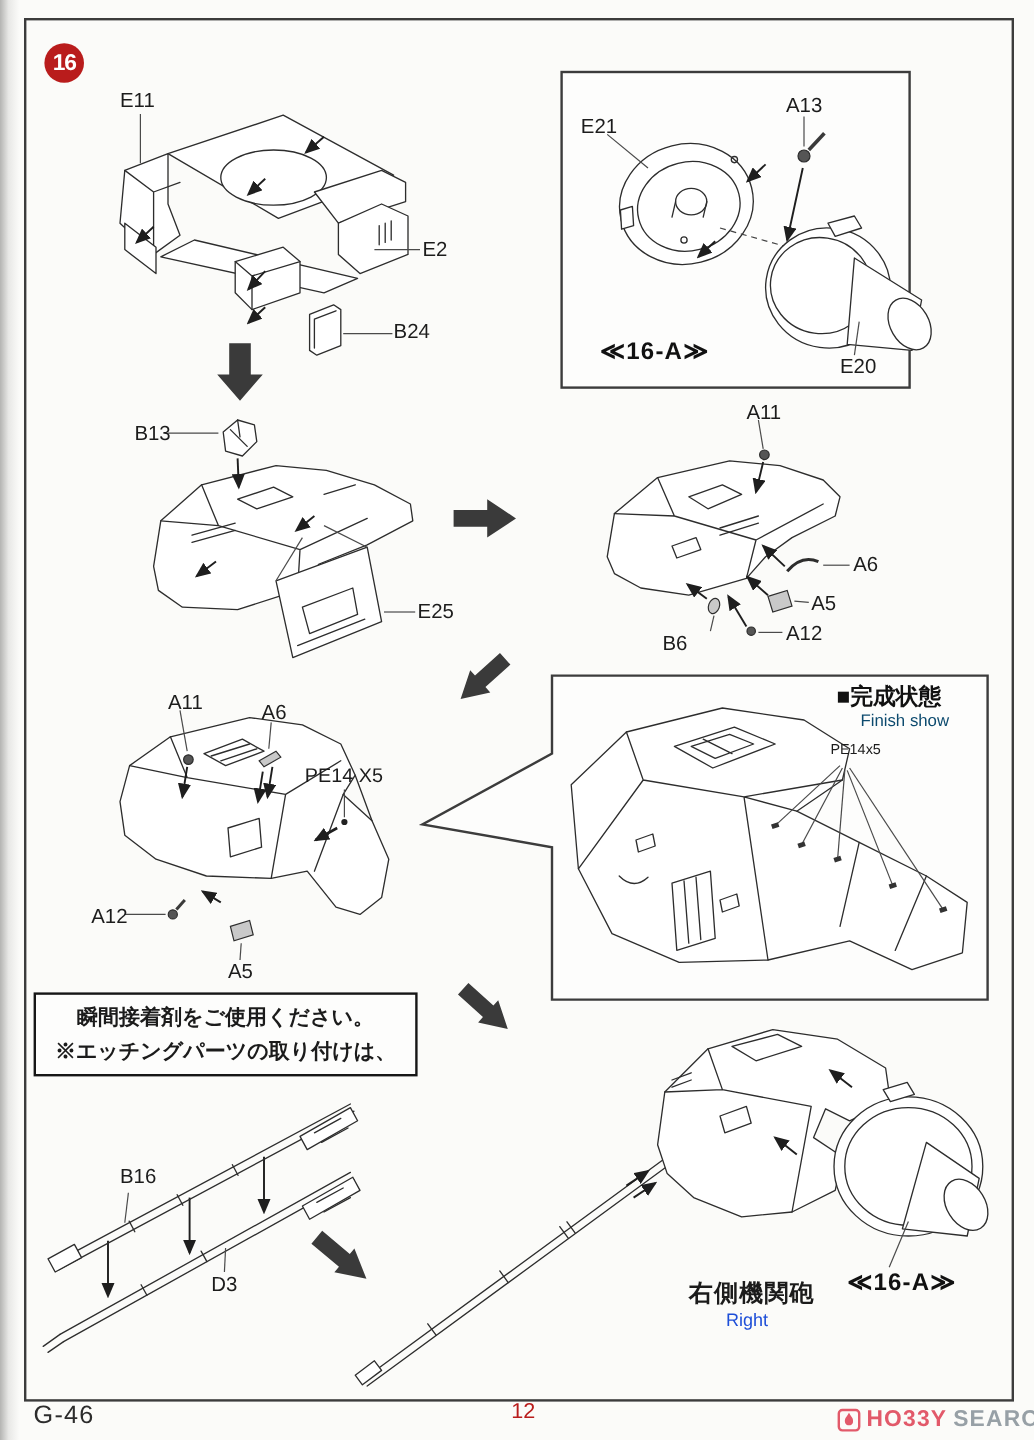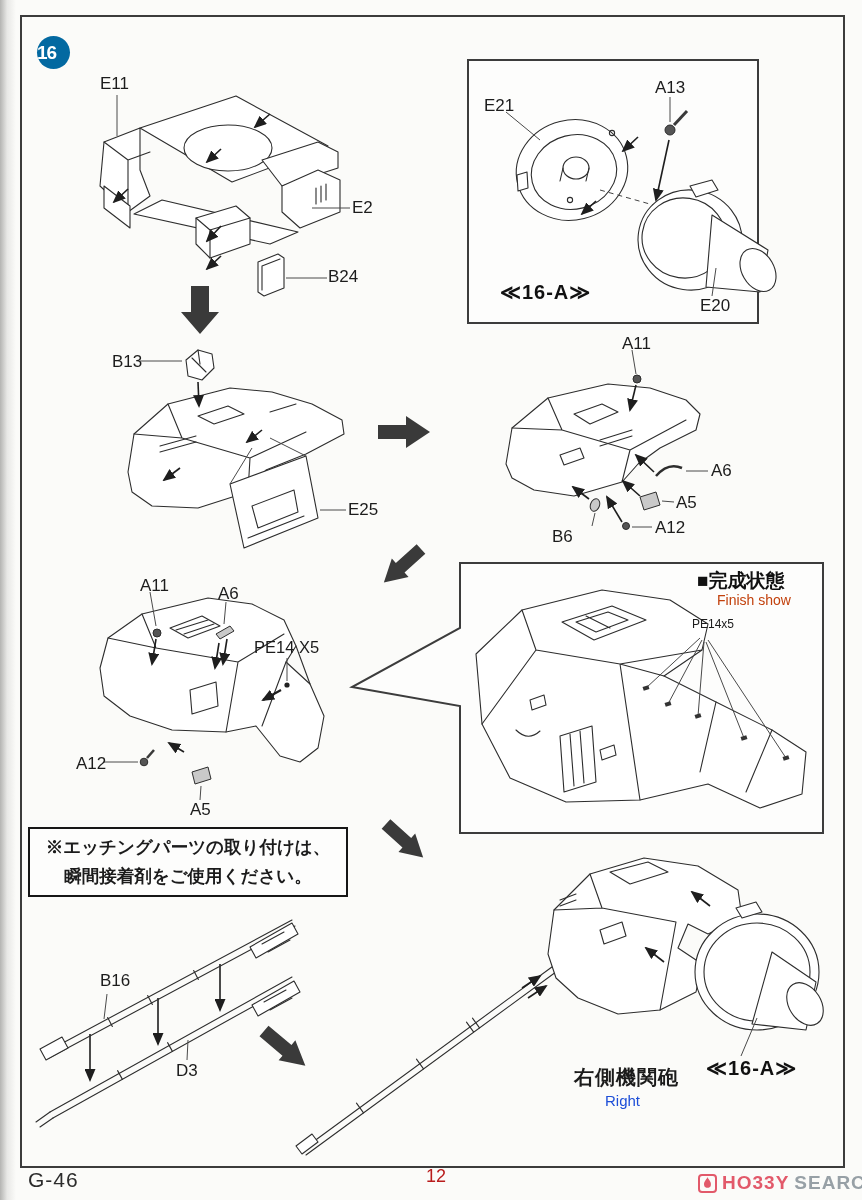--- a/index.html
+++ b/index.html
@@ -3,26 +3,26 @@
 <meta charset="utf-8">
 <style>
   html,body{margin:0;padding:0;background:#d8d8d6;}
   #sheet{position:relative;width:862px;height:1200px;background:#fbfbf9;overflow:hidden;
          font-family:"Liberation Sans",sans-serif;color:#1b1b1b;}
   #scan-edge{position:absolute;left:0;top:0;width:16px;height:1200px;
              background:linear-gradient(to right,#b4b4b2,#e8e8e6 45%,#fbfbf9);}
   #page-border{position:absolute;left:20px;top:15px;width:821px;height:1149px;
                border:2px solid #3c3c3c;}
   #step-badge{position:absolute;left:37px;top:36px;width:33px;height:33px;border-radius:50%;
-              background:#0369a1;color:#fff;font-size:19px;font-weight:bold;text-align:left;
+              background:#b91c1c;color:#fff;font-size:19px;font-weight:bold;text-align:center;
               line-height:33px;letter-spacing:-1px;}
   .lbl{position:absolute;font-size:17px;color:#1c1c1c;white-space:nowrap;}
   .cap{position:absolute;font-weight:bold;font-size:20px;letter-spacing:1px;white-space:nowrap;color:#111;}
   #finish-title{position:absolute;left:697px;top:568px;font-size:19px;font-weight:bold;color:#111;white-space:nowrap;}
-  #finish-sub{position:absolute;left:717px;top:592px;font-size:14px;color:#c2410c;white-space:nowrap;}
+  #finish-sub{position:absolute;left:717px;top:592px;font-size:14px;color:#0c4a6e;white-space:nowrap;}
   #jp-caption{position:absolute;left:574px;top:1064px;font-size:20px;font-weight:bold;letter-spacing:1px;}
   #jp-caption-en{position:absolute;left:605px;top:1092px;font-size:15px;color:#1d4ed8;}
   #note-box{position:absolute;left:28px;top:827px;width:316px;height:62px;border:2.5px solid #161616;
             background:#fdfdfc;text-align:center;font-weight:bold;font-size:17.5px;line-height:29px;
             padding-top:4px;}
   #footer-code{position:absolute;left:28px;top:1168px;font-size:21px;color:#2c2c2c;letter-spacing:1px;}
   #footer-page{position:absolute;left:426px;top:1166px;font-size:18px;color:#b91c1c;}
   #watermark{position:absolute;left:698px;top:1172px;display:flex;align-items:center;gap:5px;}
   #wm-icon{width:15px;height:15px;border:2.5px solid #e2596a;border-radius:4px;display:flex;
            align-items:center;justify-content:center;}
@@ -297,22 +297,22 @@
   <div class="lbl" style="left:218px;top:584px;">A6</div>
   <div class="lbl" style="left:254px;top:638px;font-size:16.5px;">PE14 X5</div>
   <div class="lbl" style="left:76px;top:754px;">A12</div>
   <div class="lbl" style="left:190px;top:800px;">A5</div>
 
   <div id="finish-title">■完成状態</div>
   <div id="finish-sub">Finish show</div>
   <div class="lbl" style="left:692px;top:617px;font-size:12px;">PE14x5</div>
 
   <div id="note-box">
+    <div>瞬間接着剤をご使用ください。</div>
     <div>※エッチングパーツの取り付けは、</div>
-    <div>瞬間接着剤をご使用ください。</div>
   </div>
 
   <div class="lbl" style="left:100px;top:971px;">B16</div>
   <div class="lbl" style="left:176px;top:1061px;">D3</div>
 
   <div id="jp-caption">右側機関砲</div>
   <div id="jp-caption-en">Right</div>
   <div class="cap" style="left:706px;top:1056px;">≪16-A≫</div>
 
   <div id="footer-code">G-46</div>

